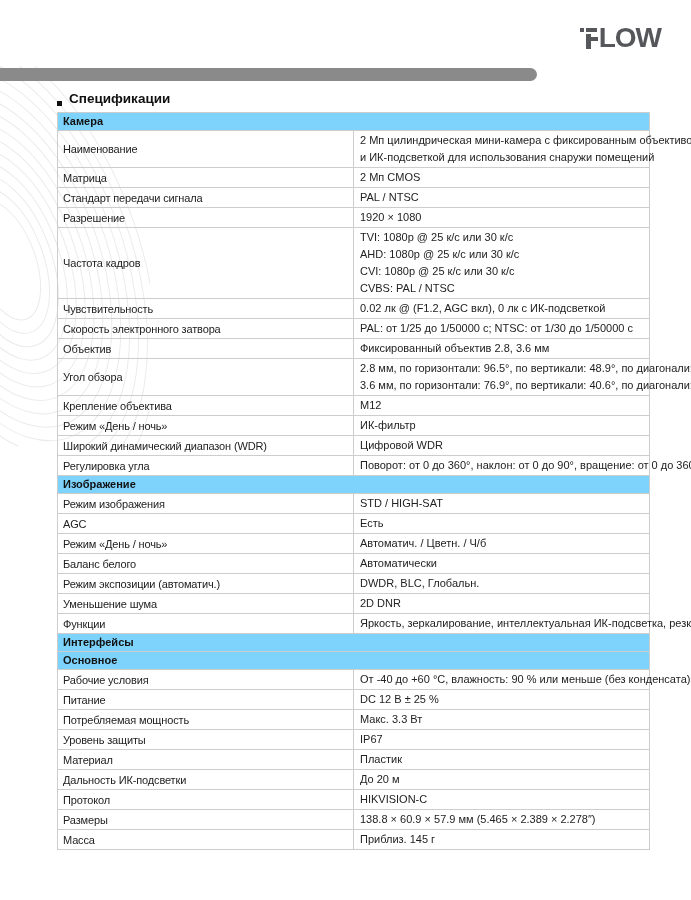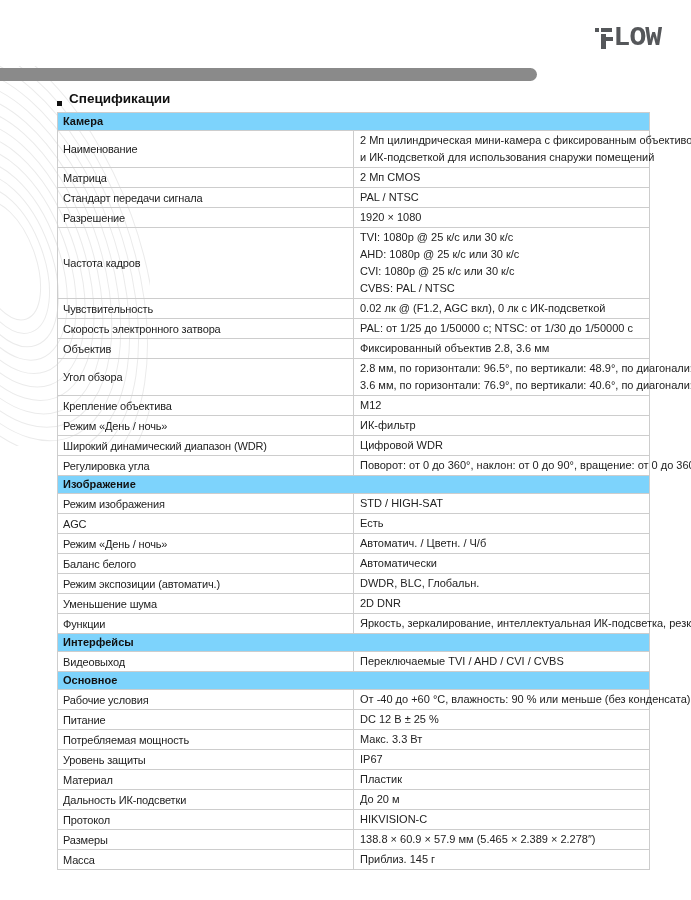--- a/index.html
+++ b/index.html
@@ -25,21 +25,21 @@
   }
   .logo-f { position: relative; width: 18px; height: 21px; margin-right: 1px; margin-top: 1px; }
   .logo-f span { position: absolute; background: #55575a; }
   .logo-f .p1 { left: 0;  top: 0;  width: 4px;  height: 4px; }
   .logo-f .p2 { left: 6px; top: 0;  width: 11px; height: 4px; }
   .logo-f .p3 { left: 6px; top: 6px; width: 5px;  height: 15px; }
   .logo-f .p4 { left: 6px; top: 9px; width: 12px; height: 4px; }
   .logo-rest {
     font-size: 28px; font-weight: bold; color: #55575a;
     line-height: 21px; letter-spacing: -1px;
-    font-family: Liberation Mono, monospace;
+    font-family: Liberation Sans, sans-serif;
   }
   .title-row {
     position: absolute; left: 57px; top: 91px;
     display: flex; align-items: flex-end;
     font-size: 13.5px; font-weight: bold; color: #111;
   }
   .title-bullet {
     display: inline-block; width: 5px; height: 5px;
     background: #111; margin-right: 7px;
   }
@@ -239,26 +239,20 @@
       <tr>
         <td class="label-cell">Функции</td>
         <td class="value-cell">
           <div class="value-line">Яркость, зеркалирование, интеллектуальная ИК-подсветка, резкость</div>
         </td>
       </tr>
       <tr>
         <td colspan="2" class="section-cell">Интерфейсы</td>
       </tr>
       <tr>
-        <td class="label-cell">Видеовыход</td>
-        <td class="value-cell">
-          <div class="value-line">Переключаемые TVI / AHD / CVI / CVBS</div>
-        </td>
-      </tr>
-      <tr>
         <td colspan="2" class="section-cell">Основное</td>
       </tr>
       <tr>
         <td class="label-cell">Рабочие условия</td>
         <td class="value-cell">
           <div class="value-line">От -40 до +60 °C, влажность: 90 % или меньше (без конденсата)</div>
         </td>
       </tr>
       <tr>
         <td class="label-cell">Питание</td>

